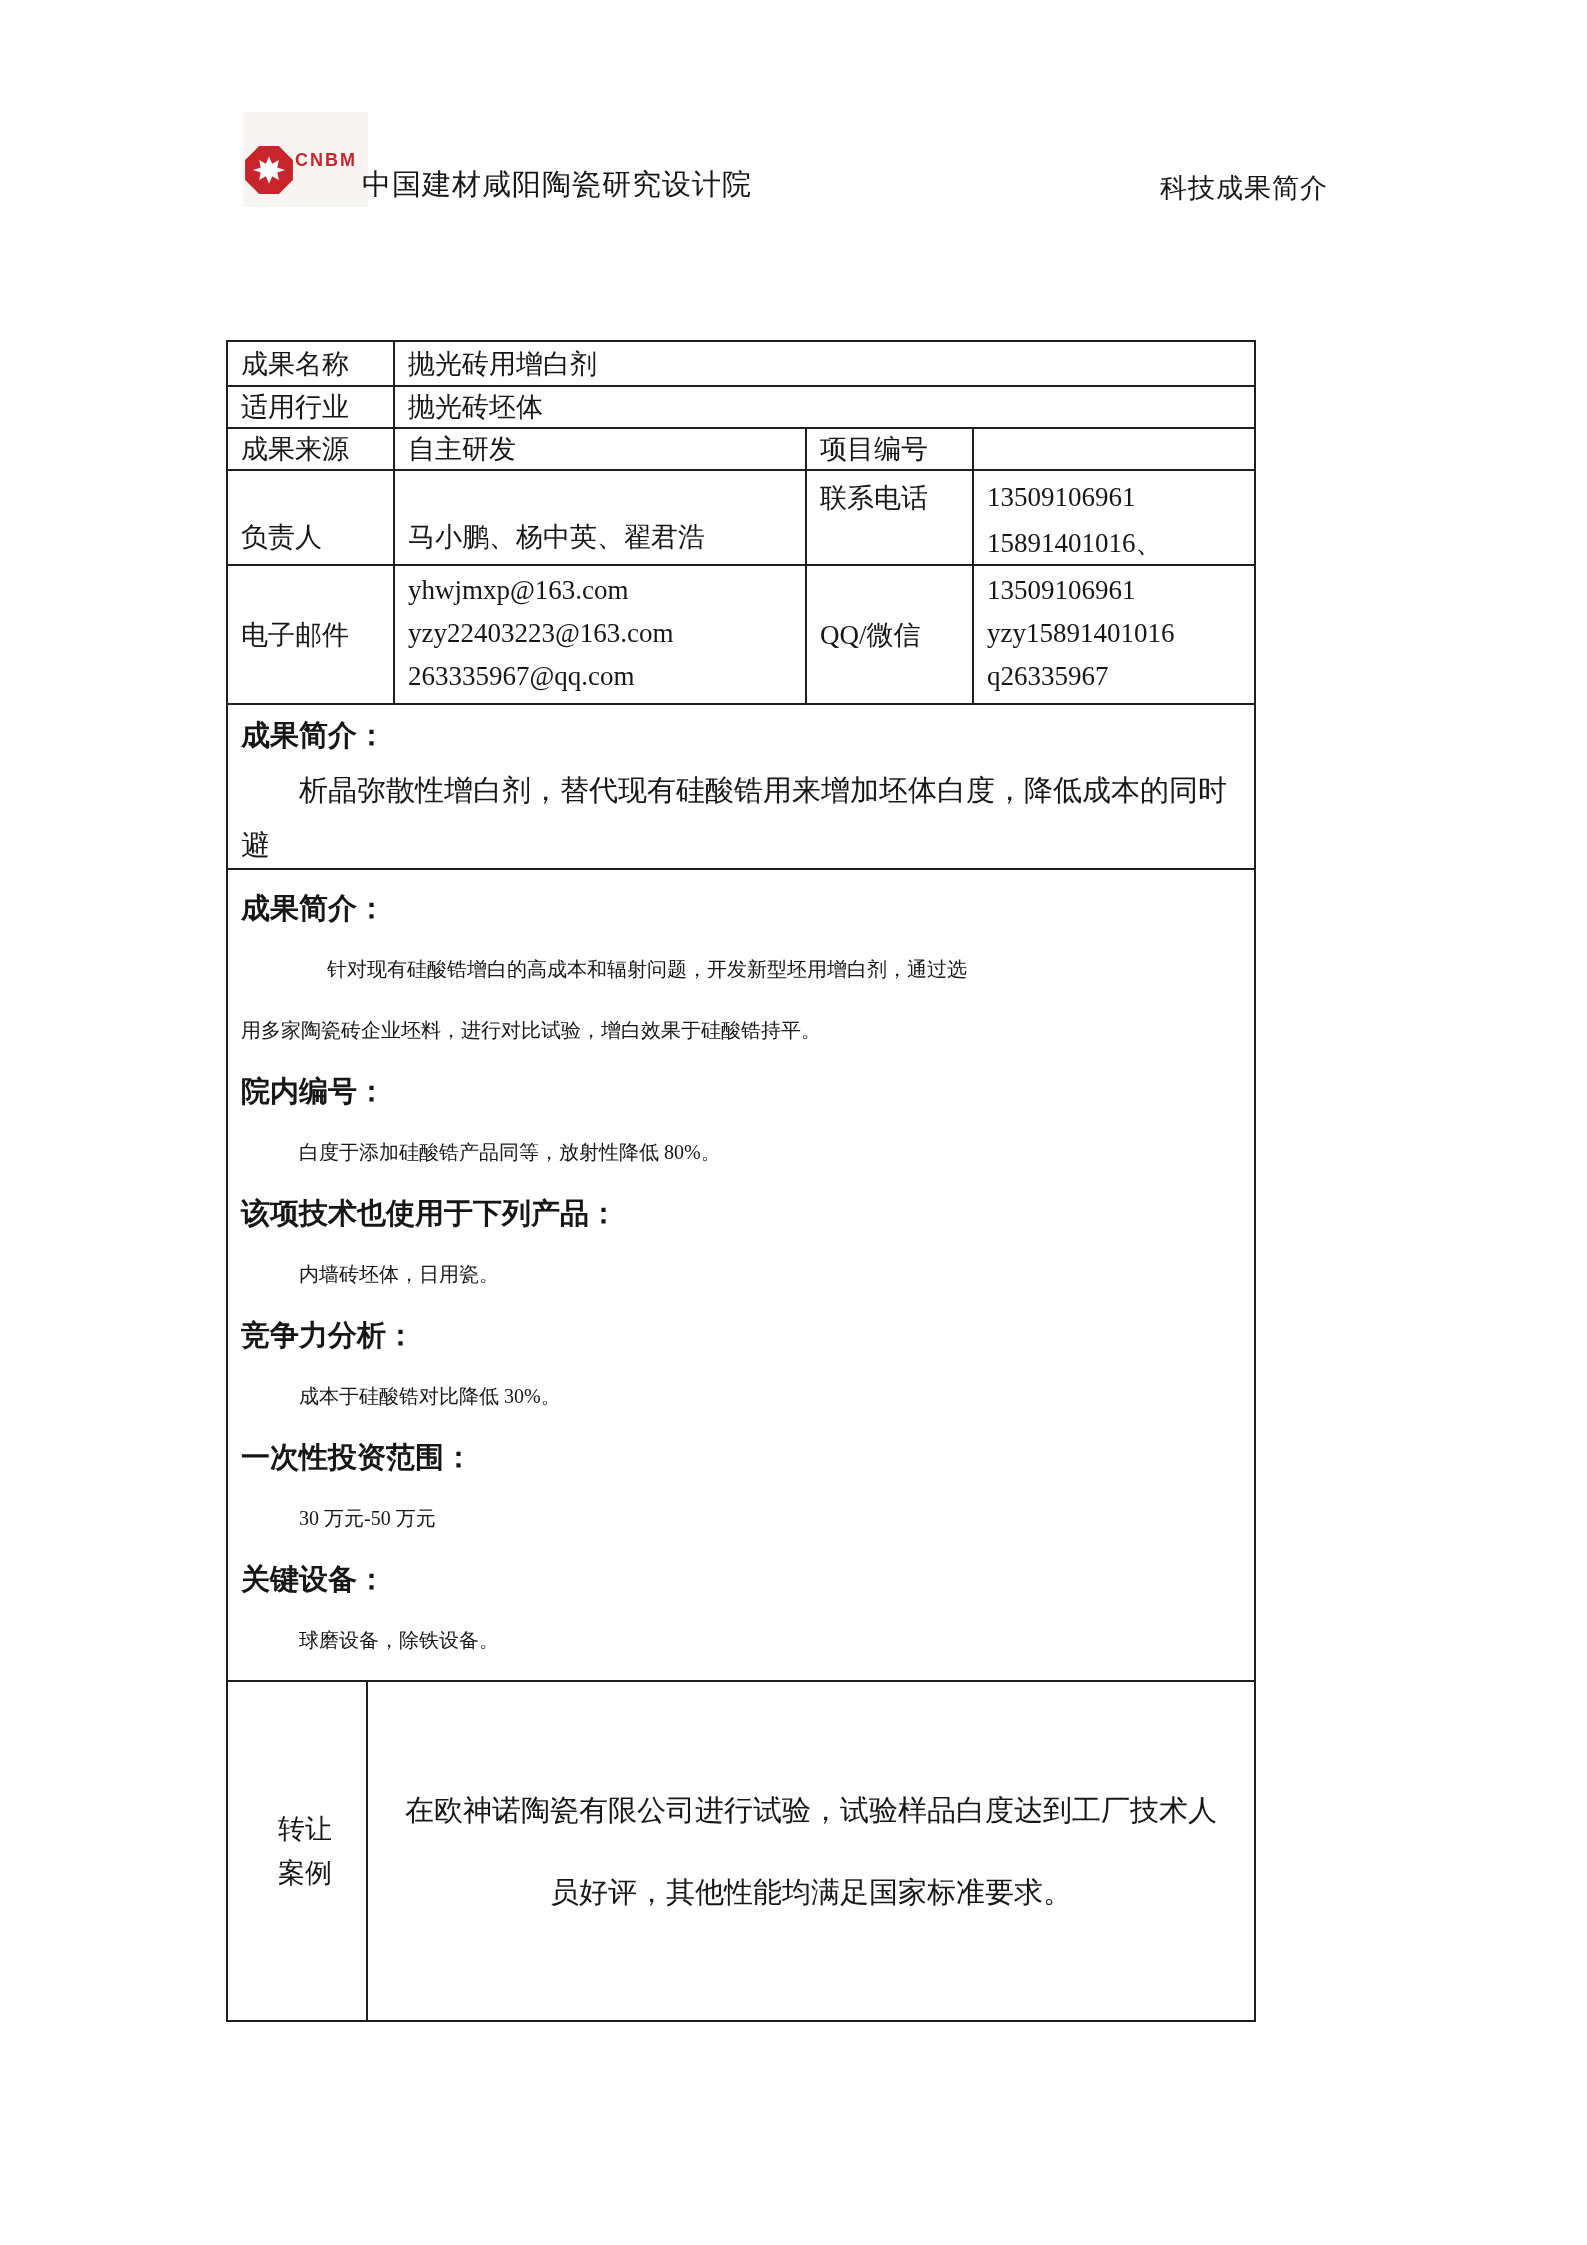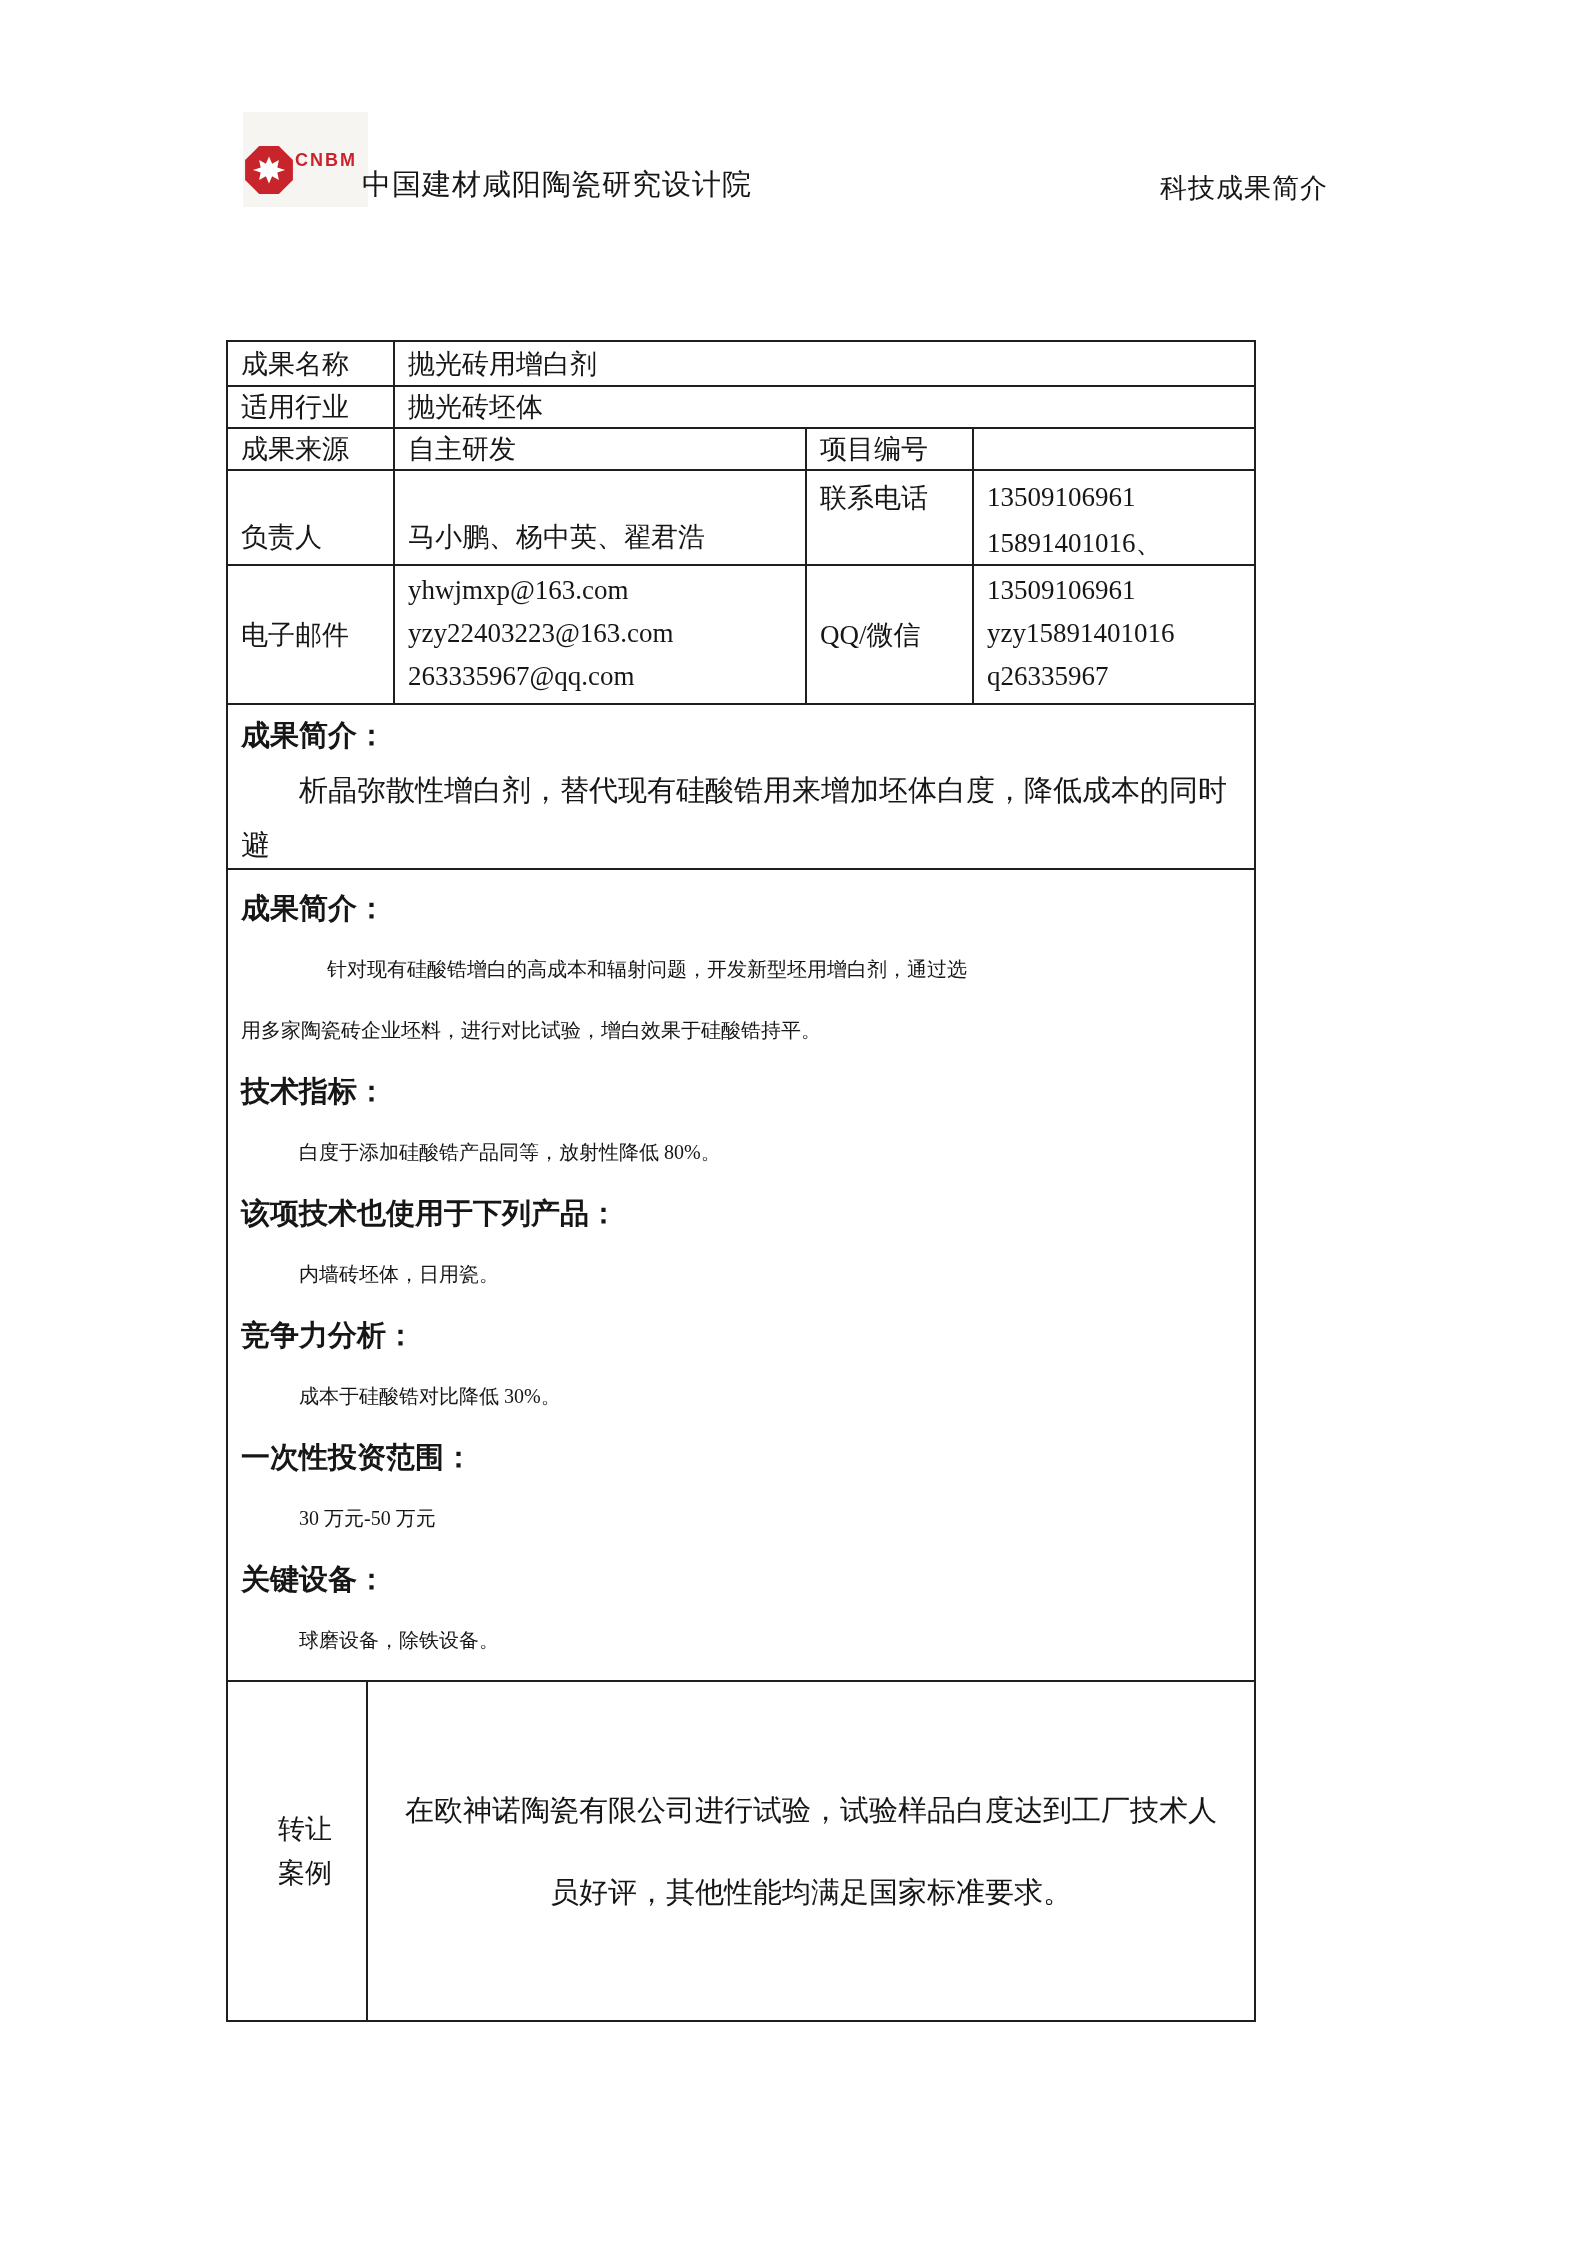--- a/index.html
+++ b/index.html
@@ -131,21 +131,21 @@
         <div class="pline">免了硅酸锆带来的辐射问题。</div>
       </div>
     </div>
 
     <div class="row h812">
       <div class="cell c4 sec boxB">
         <div class="sec-head">成果简介：</div>
         <div class="pline ind-wide">针对现有硅酸锆增白的高成本和辐射问题，开发新型坯用增白剂，通过选</div>
         <div class="pline">用多家陶瓷砖企业坯料，进行对比试验，增白效果于硅酸锆持平。</div>
 
-        <div class="sec-head">技术指标：</div>
+        <div class="sec-head">院内编号：</div>
         <div class="pline ind">白度于添加硅酸锆产品同等，放射性降低 80%。</div>
 
         <div class="sec-head">该项技术也使用于下列产品：</div>
         <div class="pline ind">内墙砖坯体，日用瓷。</div>
 
         <div class="sec-head">竞争力分析：</div>
         <div class="pline ind">成本于硅酸锆对比降低 30%。</div>
 
         <div class="sec-head">一次性投资范围：</div>
         <div class="pline ind">30 万元-50 万元</div>

